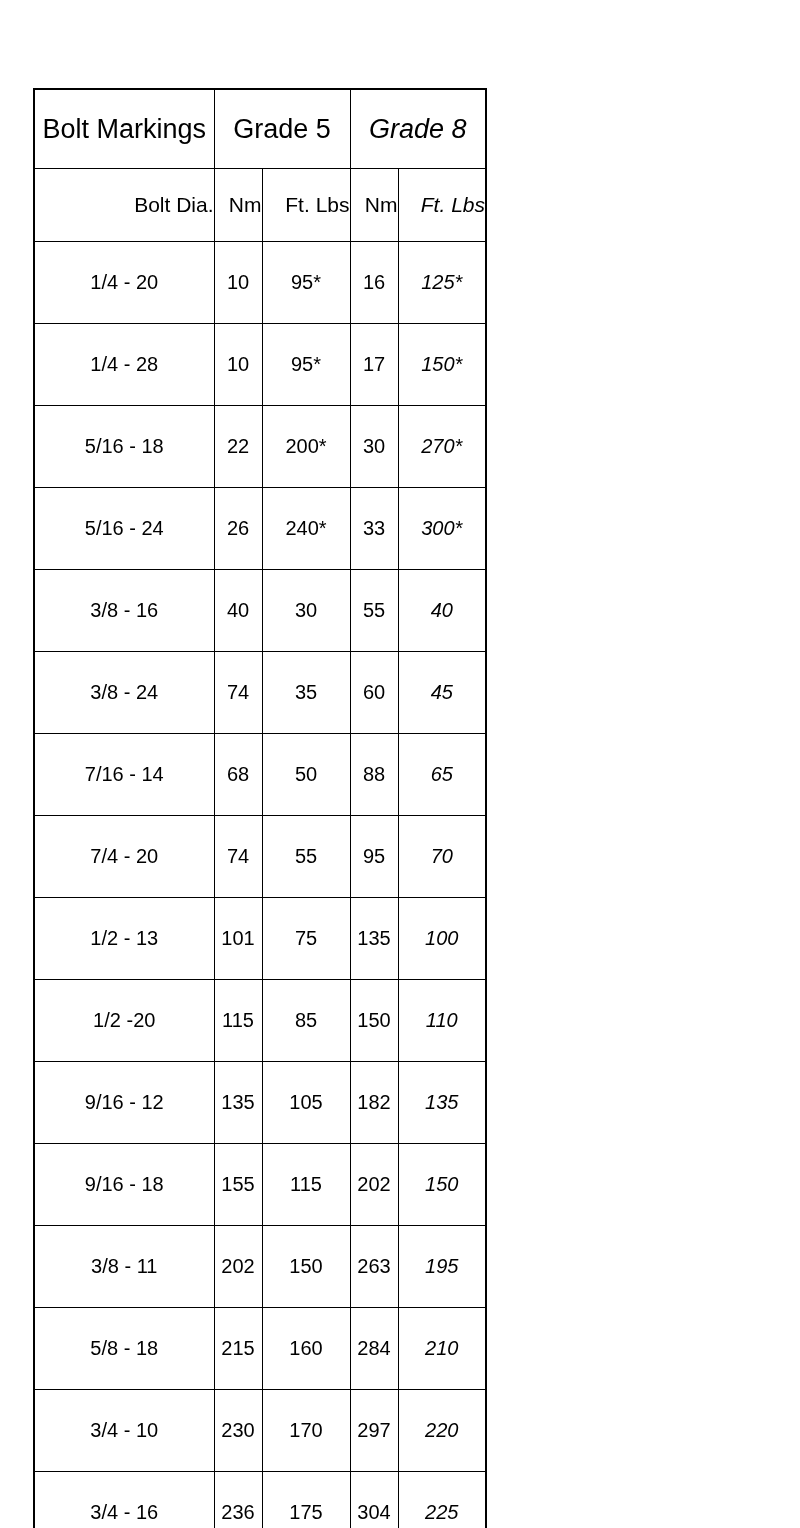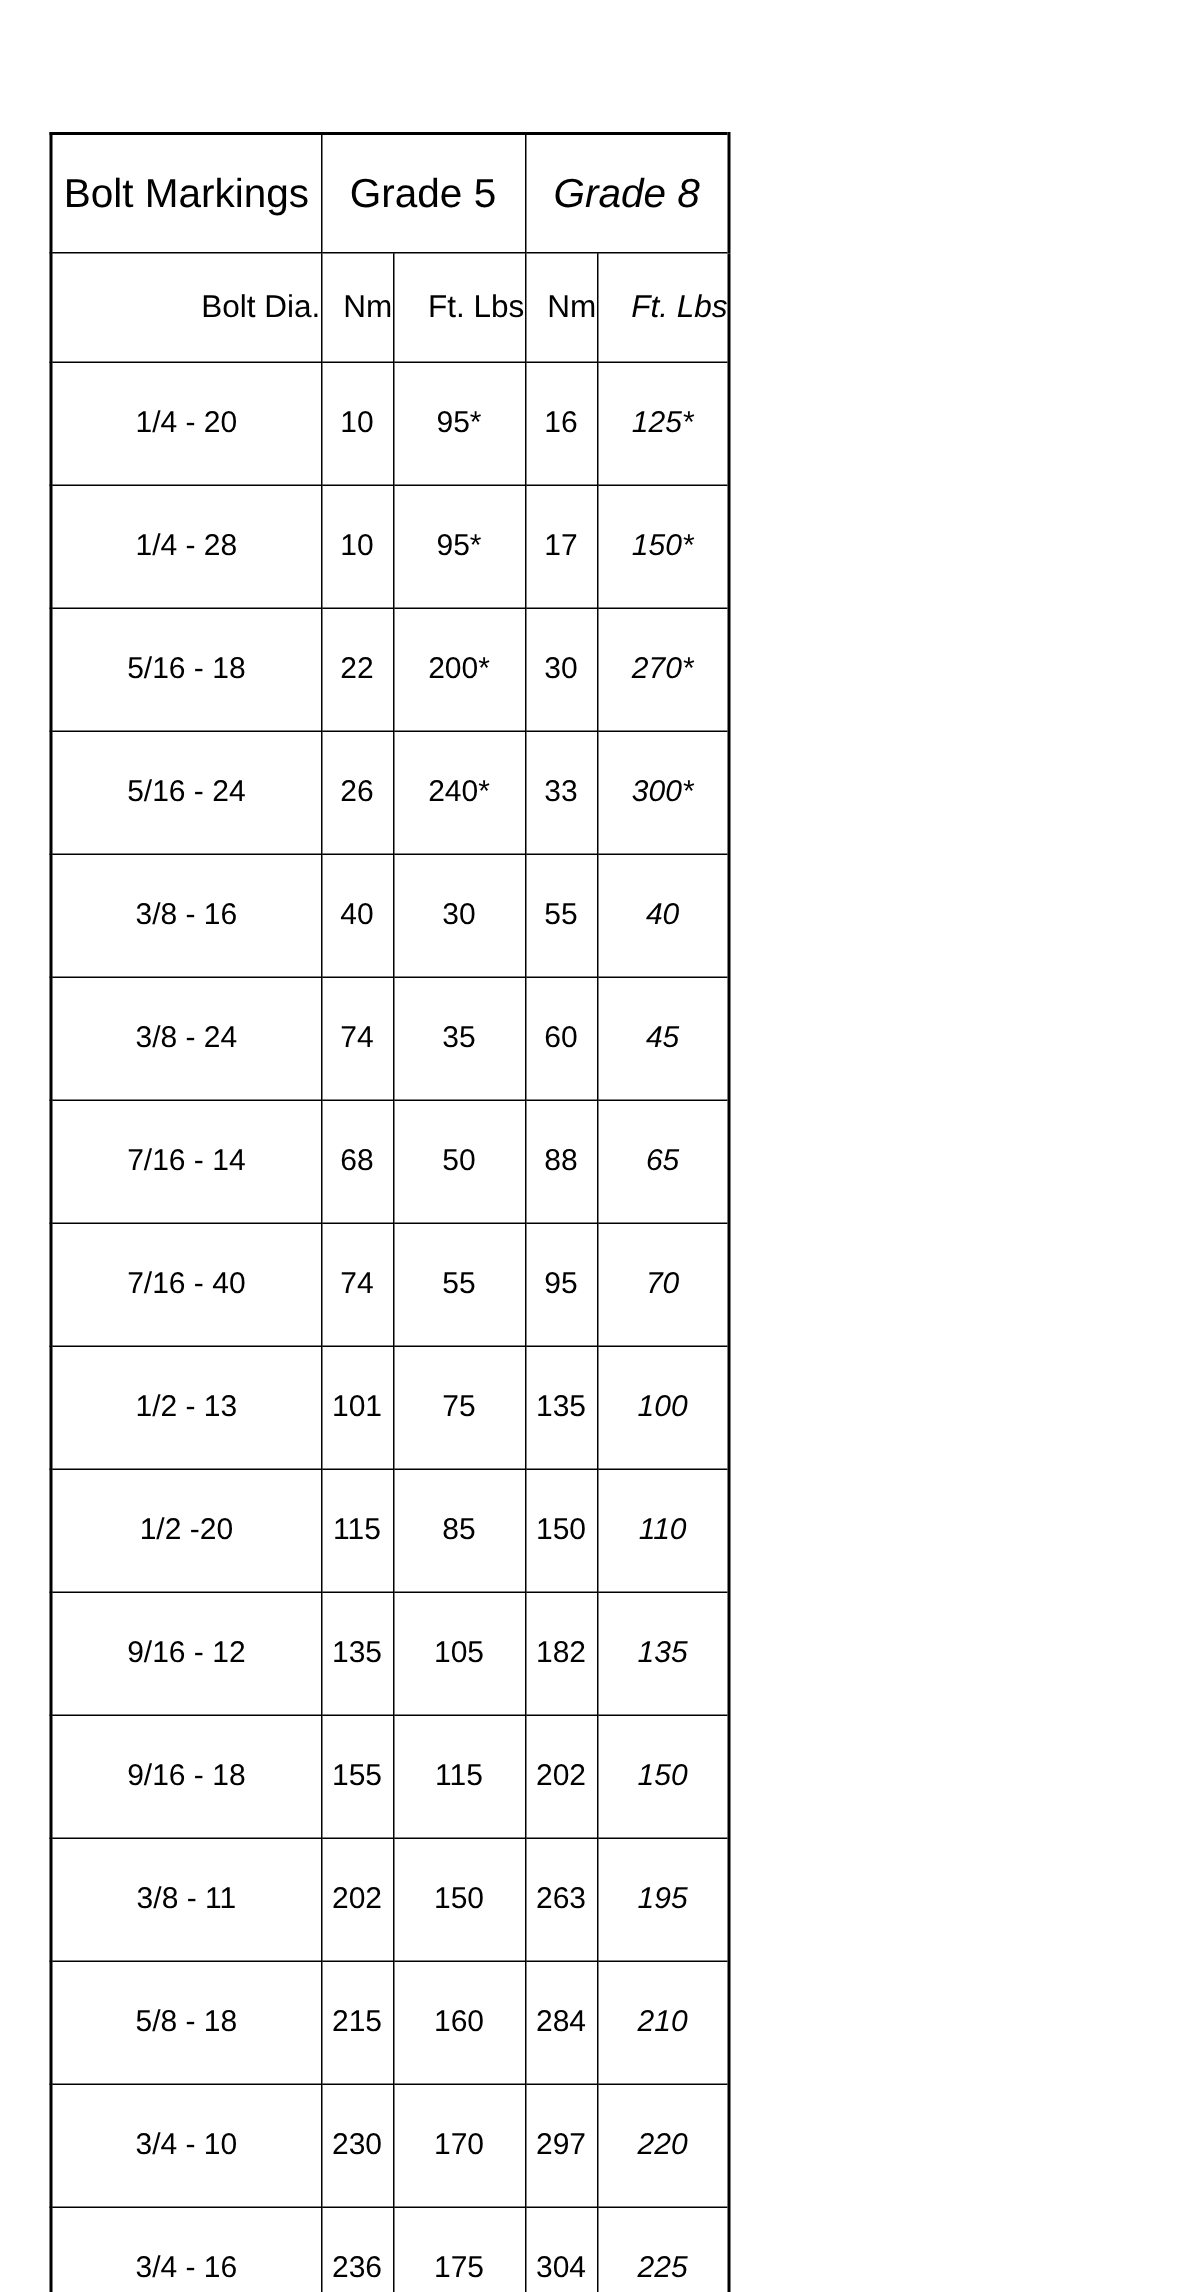--- a/index.html
+++ b/index.html
@@ -134,21 +134,21 @@
           <td class="thick-right">45</td>
         </tr>
         <tr class="data-row">
           <td>7/16 - 14</td>
           <td>68</td>
           <td>50</td>
           <td>88</td>
           <td class="thick-right">65</td>
         </tr>
         <tr class="data-row">
-          <td>7/16 - 40</td>
+          <td>7/4 - 20</td>
           <td>74</td>
           <td>55</td>
           <td>95</td>
           <td class="thick-right">70</td>
         </tr>
         <tr class="data-row">
           <td>1/2 - 13</td>
           <td>101</td>
           <td>75</td>
           <td>135</td>

